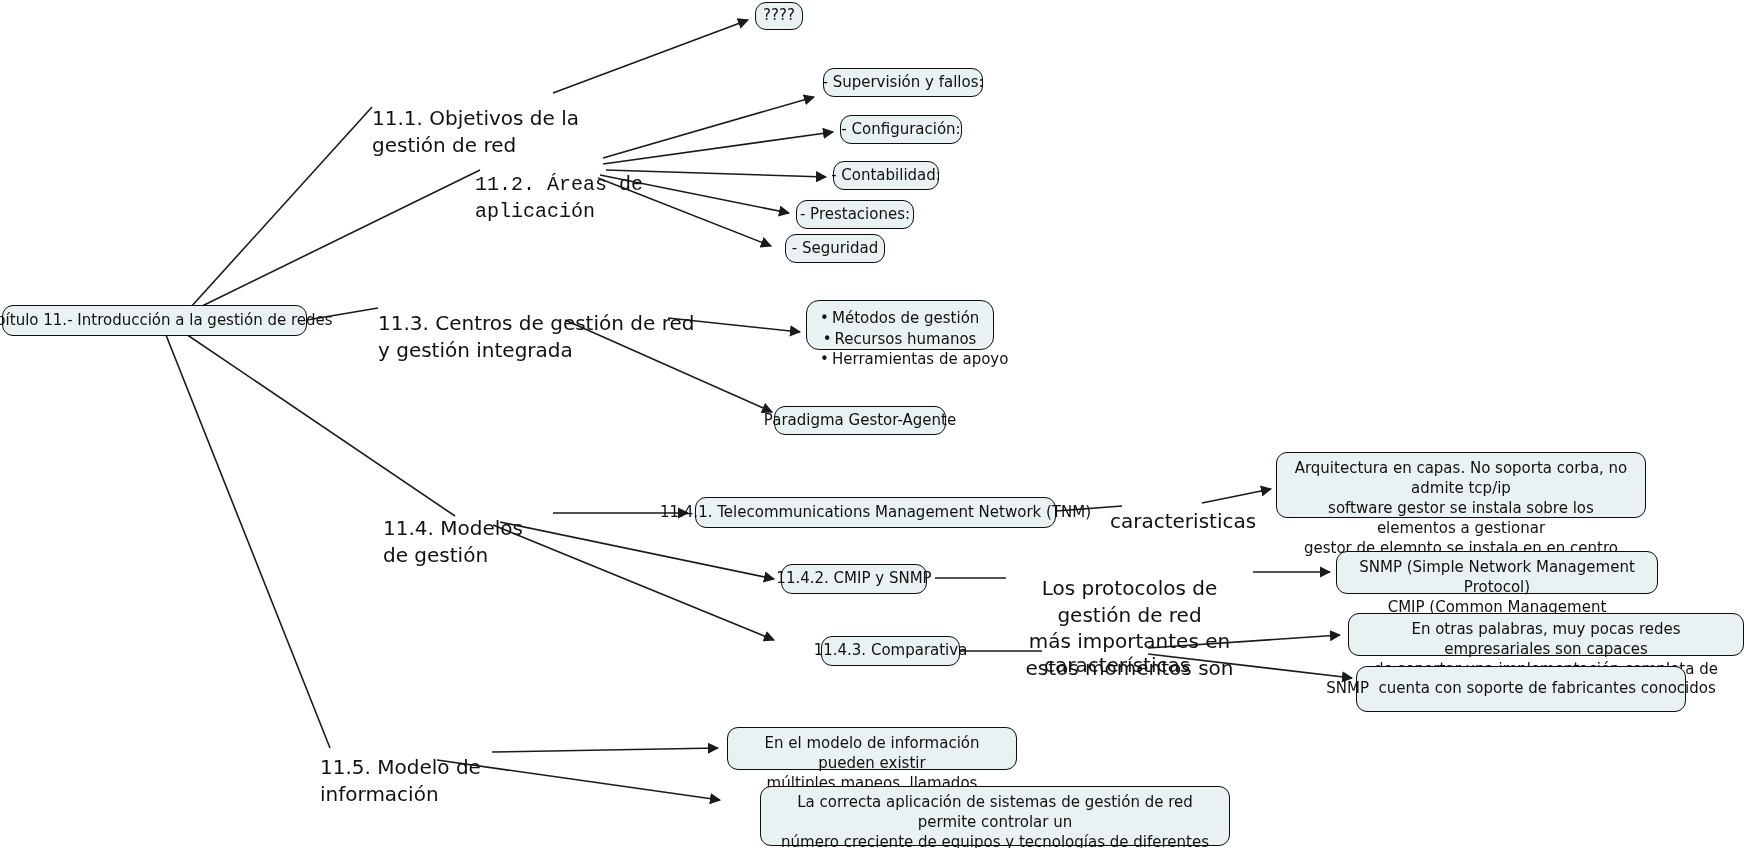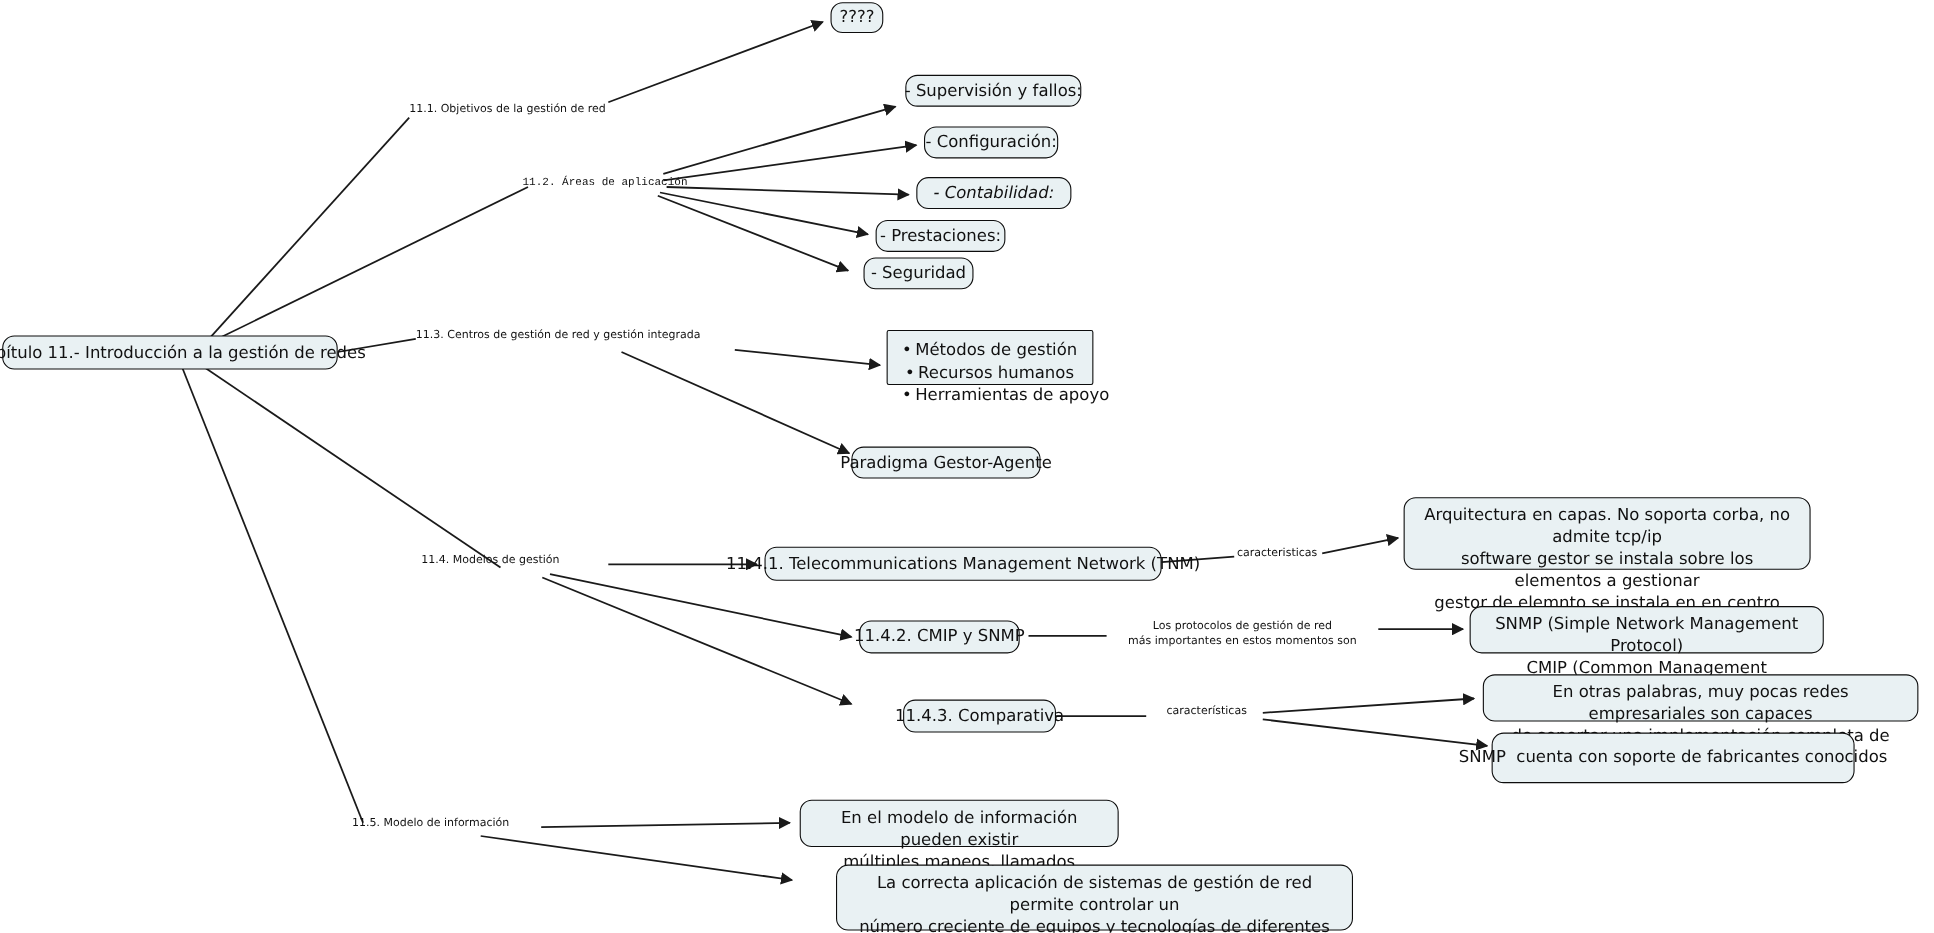--- a/index.html
+++ b/index.html
@@ -48,35 +48,36 @@
     white-space: pre;
   }
   .node.multiline {
     white-space: pre-line;
     display: block;
     padding-top: 6px;
   }
   .label {
     position: absolute;
     color: #111111;
-    font-size: 10px;
+    font-size: 20px;
     line-height: 1.33;
     background: transparent;
     white-space: pre-line;
     text-align: center;
+    margin-top: 12px;
   }
   .label.left {
     text-align: left;
   }
   .bullet-box {
     position: absolute;
     box-sizing: border-box;
     background: #e9f1f3;
     border: 1.6px solid #0d0d0d;
-    border-radius: 2px;
+    border-radius: 13px;
     color: #111111;
     font-size: 15px;
     line-height: 1.38;
     padding: 7px 14px 7px 10px;
     text-align: center;
   }
   .bullet-row {
     display: block;
     white-space: pre;
   }
@@ -137,21 +138,21 @@
   </svg>
 
   <div class="node" style="left:2px; top:305px; width:305px; height:31px;">Capítulo 11.- Introducción a la gestión de redes</div>
 
   <div class="label left" style="left:372px; top:93px; width:230px;">11.1. Objetivos de la gestión de red</div>
   <div class="node" style="left:755px; top:2px; width:48px; height:28px;">????</div>
 
   <div class="label left" style="left:475px; top:160px; width:170px;font-family:Liberation Mono, monospace;">11.2. Áreas de aplicación</div>
   <div class="node" style="left:823px; top:68px; width:160px; height:29px;">- Supervisión y fallos:</div>
   <div class="node" style="left:840px; top:115px; width:122px; height:29px;">- Configuración:</div>
-  <div class="node" style="left:833px; top:161px; width:141px; height:29px;font-style:italic;">- Contabilidad:</div>
+  <div class="node" style="left:833px; top:161px; width:106px; height:29px;">- Contabilidad:</div>
   <div class="node" style="left:796px; top:200px; width:118px; height:29px;">- Prestaciones:</div>
   <div class="node" style="left:785px; top:234px; width:100px; height:29px;">- Seguridad</div>
 
   <div class="label left" style="left:378px; top:298px; width:330px;">11.3. Centros de gestión de red y gestión integrada</div>
 
   <div class="bullet-box" style="left:806px; top:300px; width:188px; height:50px;">
     <span class="bullet-row"><span class="bullet-dot">•</span><span>Métodos de gestión</span></span>
     <span class="bullet-row"><span class="bullet-dot">•</span><span>Recursos humanos</span></span>
     <span class="bullet-row"><span class="bullet-dot">•</span><span>Herramientas de apoyo</span></span>
   </div>

